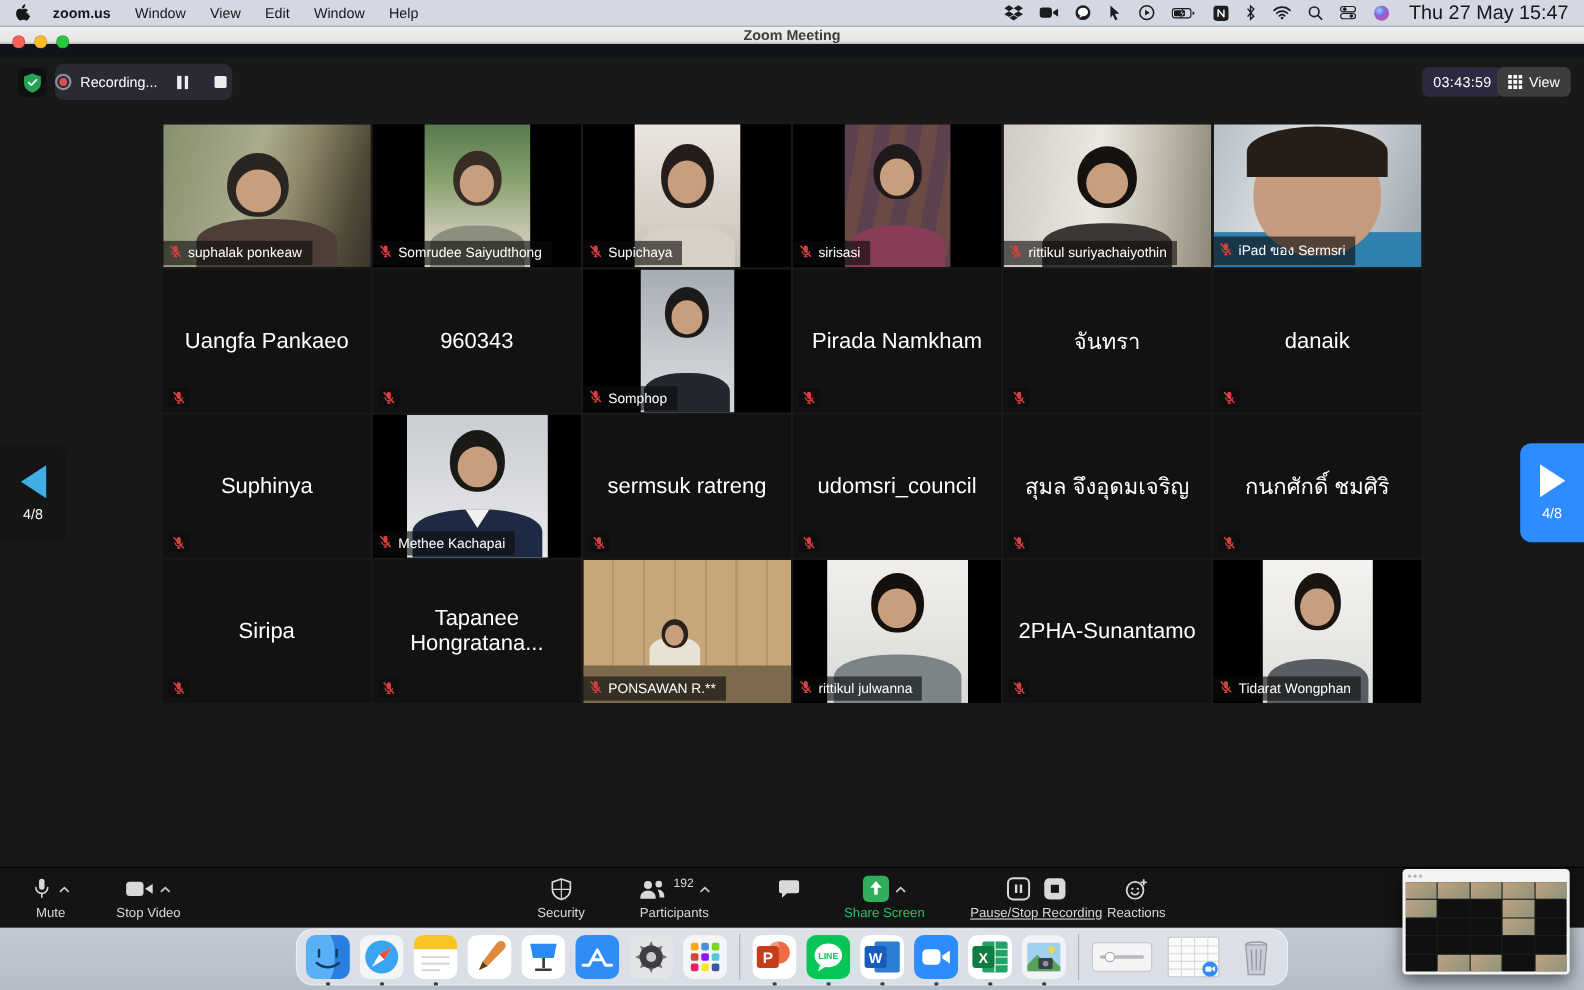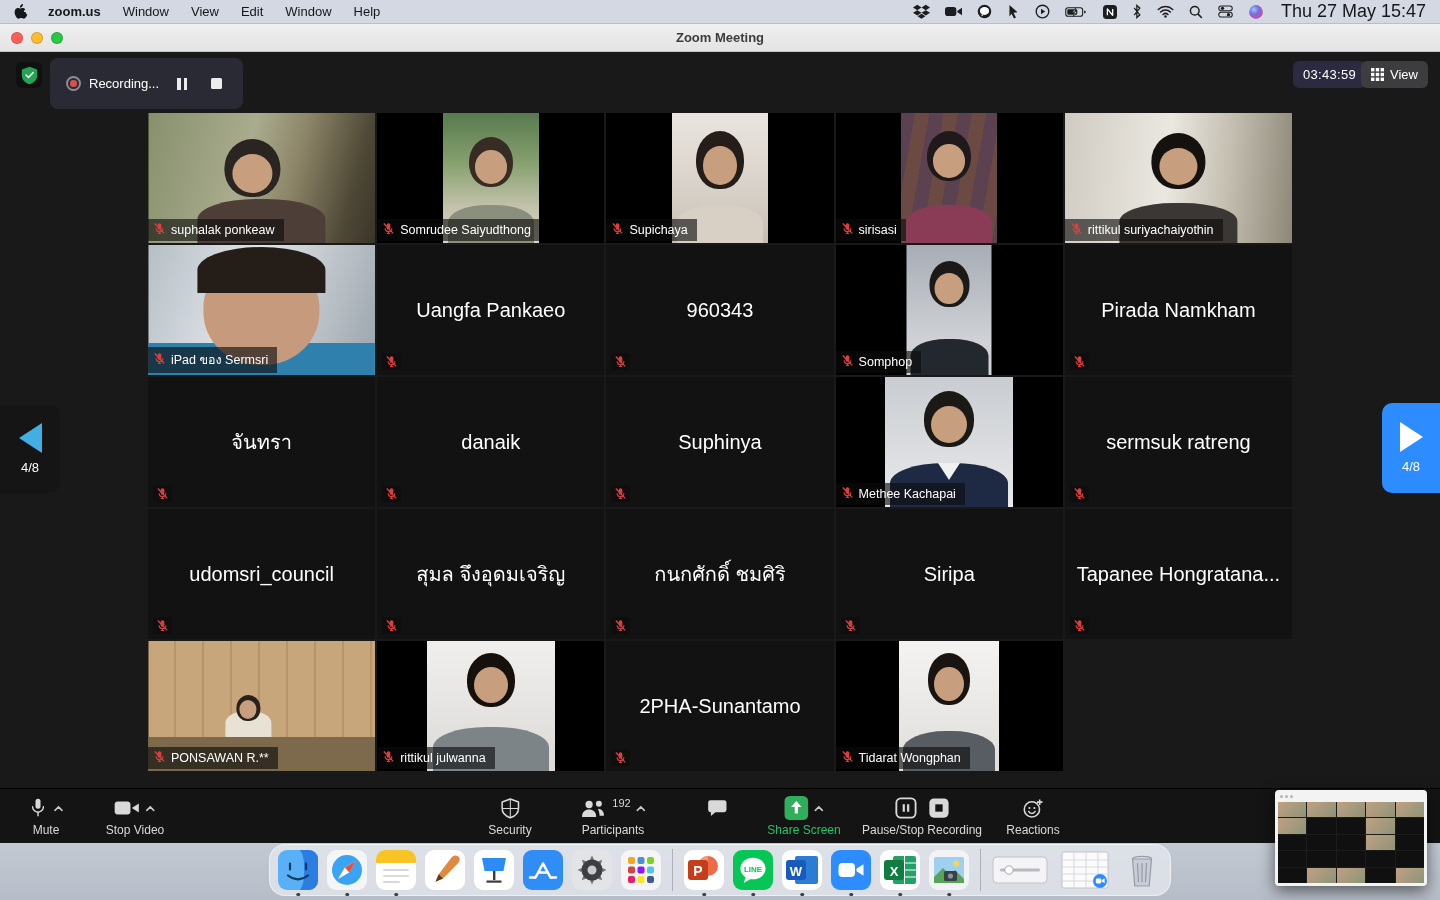--- a/index.html
+++ b/index.html
@@ -12,51 +12,51 @@
     display:flex;align-items:center;padding:0 14px;font-size:13px;color:#15171a;z-index:60;
     border-bottom:1px solid #b9bec9}
   .apple{display:flex;align-items:center;margin-right:6px}
   .menu-item{padding:0 11px;white-space:nowrap}
   .menu-item.app{font-weight:700;padding-left:14px}
   .menubar-right{margin-left:auto;display:flex;align-items:center;gap:15px}
   .status-icon{display:flex;align-items:center;justify-content:center;height:18px}
   .clock{font-size:18px;white-space:nowrap;margin-left:2px}
 
   
-  .titlebar{position:absolute;top:24px;left:0;width:1440px;height:28px;
+  .titlebar{position:absolute;top:24px;left:0;width:1440px;height:16px;
     background:linear-gradient(#efefef,#e4e4e4);border-bottom:1px solid #c4c4c4;
     display:flex;align-items:center;justify-content:center;z-index:55}
   .traffic{position:absolute;left:11px;top:8px;display:flex;gap:8px}
   .light{width:12px;height:12px;border-radius:50%;border:.5px solid rgba(0,0,0,.15)}
   .win-title{font-size:13px;font-weight:700;color:#3c3c3c}
 
   
   .meeting{position:absolute;top:52px;left:0;width:1440px;height:791px;background:#191919;z-index:10}
 
   .shield-btn{position:absolute;left:16px;top:10px;width:26px;height:26px;border-radius:6px;
     background:#101010;display:flex;align-items:center;justify-content:center}
-  .rec-pill{position:absolute;left:50px;top:6px;height:51px;background:#2a2a34;border-radius:8px;
-    display:flex;align-items:center;gap:12px;padding:0 16px;color:#fff}
+  .rec-pill{position:absolute;left:50px;top:6px;height:33px;background:#2a2a34;border-radius:8px;
+    display:flex;align-items:center;gap:12px;padding:0 0;color:#fff}
   .rec-ind{display:flex;align-items:center;gap:8px}
   .rec-dot{width:15px;height:15px;border-radius:50%;border:2px solid #8d8d97;position:relative}
   .rec-dot::after{content:"";position:absolute;inset:2.2px;border-radius:50%;background:#d85050}
   .rec-text{font-size:13px}
   .rec-btn{display:flex;align-items:center;justify-content:center;width:22px;height:22px;cursor:default}
   .pause-glyph{display:flex;gap:3px}
   .pause-glyph i{display:block;width:3.5px;height:12px;background:#ececec}
   .stop-glyph{width:11px;height:11px;background:#ececec;border-radius:1.5px}
 
   .timer-pill{position:absolute;right:74px;top:9px;height:27px;background:#2c2a40;border-radius:6px;
     display:flex;align-items:center;padding:0 10px;color:#fff;font-size:13px;letter-spacing:.3px}
   .view-btn{position:absolute;right:12px;top:9px;height:27px;background:#3d3d3f;border-radius:6px;
     display:flex;align-items:center;gap:6px;padding:0 10px;color:#fff;font-size:13px}
 
   
   .grid{position:absolute;left:148px;top:61px;width:1144px;height:658px;display:grid;
-    grid-template-columns:repeat(5,1fr);grid-template-rows:repeat(5,1fr);gap:2px;background:#191919}
+    grid-template-columns:repeat(6,1fr);grid-template-rows:repeat(5,1fr);gap:2px;background:#191919}
   .tile{position:relative;overflow:hidden;background:#000}
   .tile.name-tile{background:#121212}
   .center-name{position:absolute;inset:0;display:flex;align-items:center;justify-content:center;
     color:#fff;font-size:20px;padding:0 8px;text-align:center}
   .badge{position:absolute;left:0;bottom:2px;display:flex;align-items:center;gap:5px;
     background:rgba(12,12,12,.62);padding:3px 9px 3px 5px;color:#fff;font-size:12.5px;white-space:nowrap}
   .mic-corner{position:absolute;left:5px;bottom:5px;background:rgba(12,12,12,.45);padding:2px 3px;
     display:flex;align-items:center;border-radius:2px}
 
   
@@ -690,21 +690,21 @@
           <svg width="24" height="24" viewBox="0 0 24 24">
             <rect width="24" height="24" rx="5.5" fill="#2fae5b"></rect>
             <path d="M12 5 17.2 11h-3.6v6.5h-3.2V11H6.8z" fill="#fff"></path>
           </svg>
           <span><svg width="11" height="7" viewBox="0 0 12 8">
               <path d="M2 6.2 6 2.2l4 4" fill="none" stroke="#c9c9c9" stroke-width="1.8" stroke-linecap="round"></path>
             </svg></span>
         </div>
         <div class="tb-label">Share Screen</div>
       </div>
-      <div class="tb-item" style="left: 922px;">
+      <div class="tb-item" style="left: 942px; text-decoration: underline;">
         <div class="tb-iconrow">
           <svg width="22" height="22" viewBox="0 0 24 24">
             <rect x="1.5" y="1.5" width="21" height="21" rx="5" fill="none" stroke="#d9d9d9" stroke-width="2"></rect>
             <path d="M9.6 7.8v8.4M14.4 7.8v8.4" stroke="#d9d9d9" stroke-width="2.4"></path>
           </svg>
           <svg width="22" height="22" viewBox="0 0 24 24" style="margin-left:6px">
             <rect x="1.5" y="1.5" width="21" height="21" rx="5" fill="#d9d9d9"></rect>
             <rect x="8" y="8" width="8" height="8" fill="#141414"></rect>
           </svg>
         </div>

